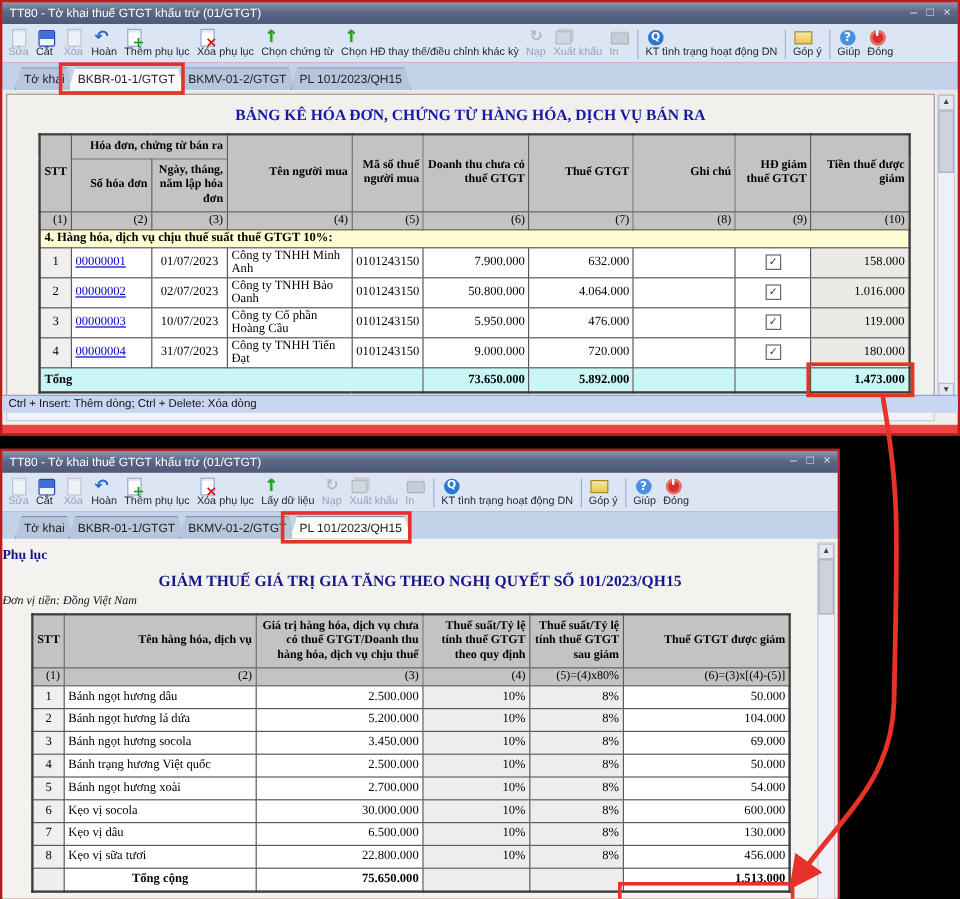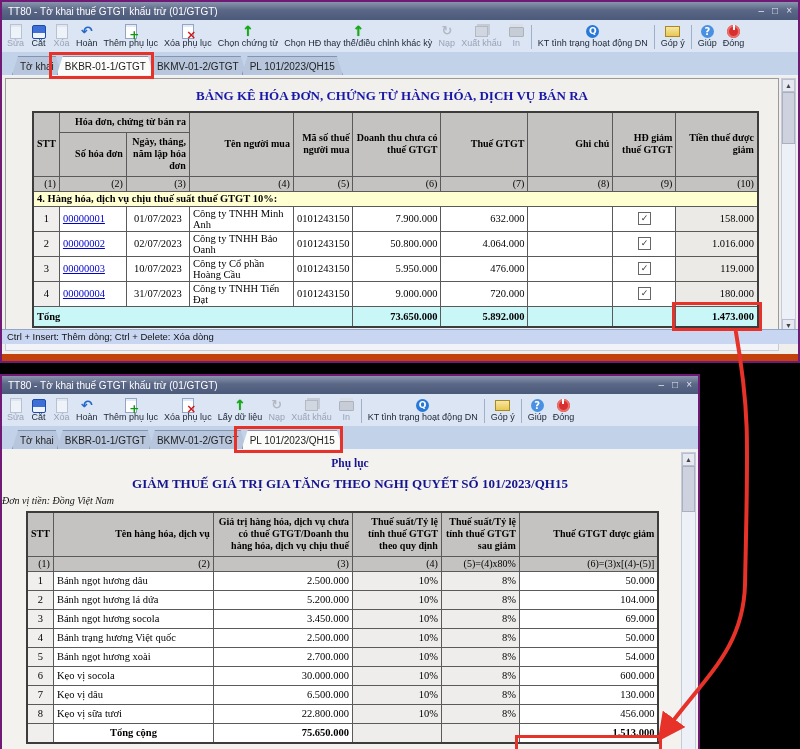--- a/index.html
+++ b/index.html
@@ -1,29 +1,29 @@
 <!DOCTYPE html>
 <html><head>
 <meta charset="utf-8">
 <style>
   html,body{margin:0;padding:0}
   body{width:800px;height:749px;background:#000;position:relative;overflow:hidden;
        font-family:"Liberation Sans","DejaVu Sans",sans-serif;}
 
   
-  .window{position:absolute;background:#c2410c;border:2px solid #701a75;box-sizing:border-box;}
+  .window{position:absolute;background:#ef4444;border:2px solid #b91c1c;box-sizing:border-box;}
   #win-top{left:0;top:0;width:800px;height:363px;}
   #win-bottom{left:0;top:374px;width:700px;height:375px;}
   .titlebar{height:18px;background:linear-gradient(180deg,#8a96ae,#5a6786 45%,#4b597a);
             display:flex;align-items:center;padding:0 6px;color:#fff;font-size:10px;}
   .title-text{white-space:nowrap;overflow:hidden;}
   .title-controls{margin-left:auto;display:flex;gap:8px;color:#dfe4ee;font-size:10px;line-height:1;}
   .title-controls span{cursor:default}
   .toolbar{height:31px;background:#dbe5f4;display:flex;align-items:center;padding:1px 2px 0 2px;overflow:hidden;}
-  .tb-item{display:flex;flex-direction:column;align-items:center;justify-content:center;
+  .tb-item{display:flex;flex-direction:column;align-items:flex-start;justify-content:center;
            padding:1px 3px;font-size:9px;color:#1c2433;white-space:nowrap;line-height:1.1;cursor:default;}
   .tb-item.disabled{color:#9aa3b5;}
   .tb-item.disabled .icon{opacity:.55;filter:grayscale(60%);}
   .tb-sep{width:1px;height:24px;background:#9fb0c8;margin:0 3px;}
   .tabbar{height:21px;background:#c2d2e8;display:flex;align-items:flex-end;padding:2px 0 0 10px;border-bottom:1px solid #eef3fa;}
   .tab{height:18px;display:flex;align-items:center;padding:0 7px;margin-right:-5px;font-size:10px;color:#222;
        background:#b7c6dc;border:1px solid #8494ac;border-bottom:none;
        clip-path:polygon(6px 0, calc(100% - 6px) 0, 100% 100%, 0 100%);cursor:default;white-space:nowrap;}
   .tab.active{background:#fbfbfa;z-index:2;}
   .statusbar{position:absolute;left:0;right:0;bottom:17px;height:15px;background:#c9d6f2;border-top:1px solid #93a6c8;
@@ -61,21 +61,21 @@
   .vs-btn{width:13px;height:13px;background:#e6e9f2;border:1px solid #b9bfd0;font-size:7px;color:#444;
           display:flex;align-items:center;justify-content:center;box-sizing:border-box;}
   .vs-thumb{width:13px;background:#cdd2de;border:1px solid #aab0c2;box-sizing:border-box;}
   .vs-spacer{flex:1}
   .vscroll-top{right:2px;top:2px;bottom:21px;}
   .vscroll-bottom{right:2px;top:2px;bottom:2px;}
   .content-bottom{position:relative;height:303px;background:#f4f2ef;overflow:hidden;}
 
   .sheet-title{font-family:"Liberation Serif","DejaVu Serif",serif;color:#1818a8;font-weight:bold;
                font-size:13px;text-align:center;margin-top:9px;}
-  .pl-heading{font-family:"Liberation Serif","DejaVu Serif",serif;color:#15158f;font-weight:bold;font-size:11.5px;text-align:center;margin-top:7px;}
+  .pl-heading{font-family:"Liberation Serif","DejaVu Serif",serif;color:#15158f;font-weight:bold;font-size:11.5px;text-align:left;margin-top:7px;}
   .pl-title{font-family:"Liberation Serif","DejaVu Serif",serif;color:#15158f;font-weight:bold;font-size:13px;text-align:center;margin-top:7px;}
   .pl-sub{font-family:"Liberation Serif","DejaVu Serif",serif;color:#111;font-size:10.5px;text-align:center;margin-top:5px;}
   .pl-unit{font-family:"Liberation Serif","DejaVu Serif",serif;color:#111;font-size:10px;font-style:italic;
            margin:3px 40px 1px 0;}
 
   
   .tbl{border-collapse:collapse;table-layout:fixed;font-family:"Liberation Serif","DejaVu Serif",serif;
        font-size:10.5px;color:#000;background:#fff;border:2px solid #3c3c3c;}
   .tbl th,.tbl td{border:1px solid #5a5a5a;padding:1px 3px;overflow:hidden;box-sizing:border-box;}
   .tbl th{background:#c4c3c1;font-weight:bold;font-size:10px;text-align:right;vertical-align:middle;line-height:1.2;}

